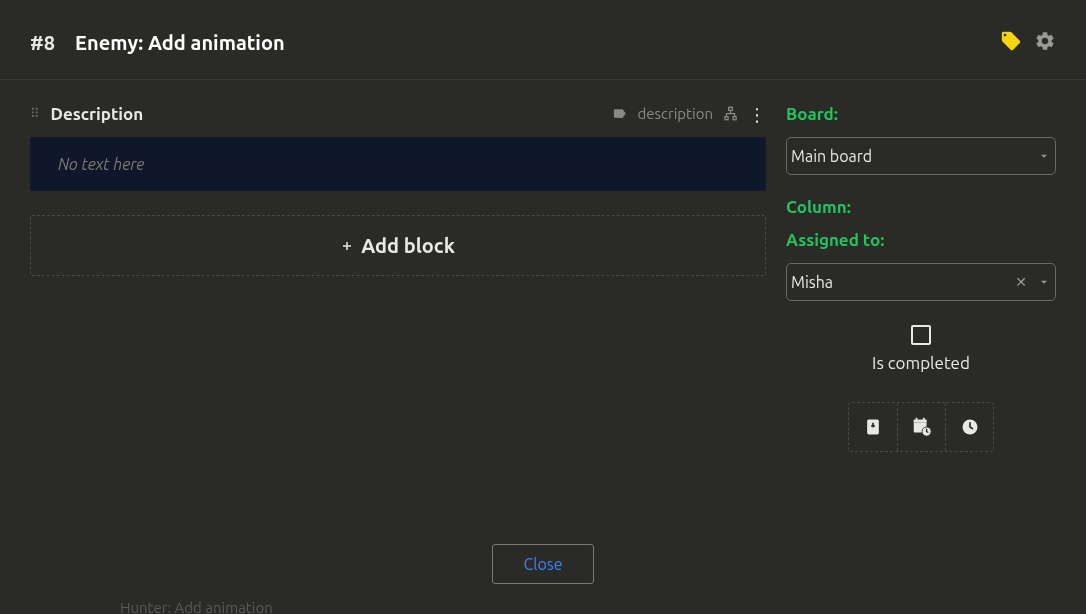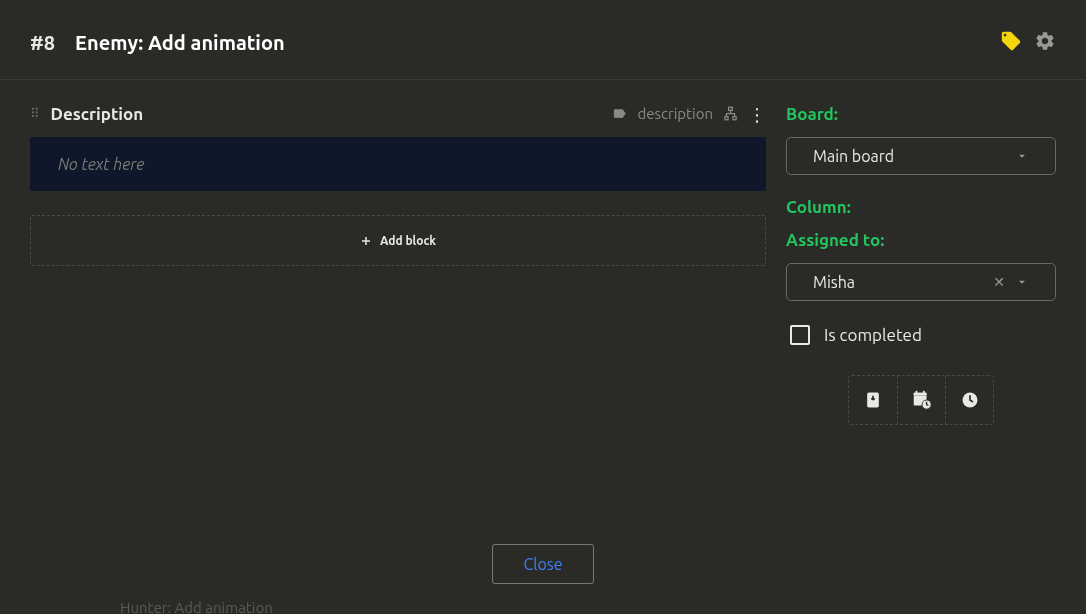--- a/index.html
+++ b/index.html
@@ -104,21 +104,21 @@
     .placeholder {
       color: #7a7a75;
       font-style: italic;
       font-size: 16px;
     }
     .add-block {
       border: 1px dashed #4a4a45;
       border-radius: 2px;
       padding: 18px;
       text-align: right;
-      font-size: 12px;
+      font-size: 20px;
       font-weight: 700;
       color: #e8e8e5;
       cursor: pointer;
       display: flex;
       align-items: center;
       justify-content: center;
       gap: 8px;
     }
     .plus-icon {
       width: 12px;
@@ -132,44 +132,46 @@
     }
     .field-label {
       font-size: 17px;
       font-weight: 700;
       color: #22c55e;
       margin-bottom: 6px;
     }
     .select-box {
       border: 1px solid #6a6a60;
       border-radius: 5px;
-      padding: 9px 26px;
+      padding: 9px 4px;
       display: flex;
       align-items: center;
       font-size: 16px;
       cursor: pointer;
       margin-bottom: 14px;
       color: #e8e8e5;
     }
     .select-value {
       flex: 1;
     }
     .chevron {
       color: #9a9a90;
     }
     .clear-x {
       color: #9a9a90;
       margin-right: 10px;
       font-size: 14px;
     }
     .checkbox-row {
       display: flex;
-      gap: 14px;
+      align-items: center;
+      gap: 8px;
       margin-bottom: 20px;
       padding: 2px 4px;
+      flex-direction: column;
     }
     .checkbox {
       width: 20px;
       height: 20px;
       border: 2px solid #e8e8e5;
       border-radius: 2px;
       cursor: pointer;
     }
     .checkbox-label {
       font-size: 17px;

